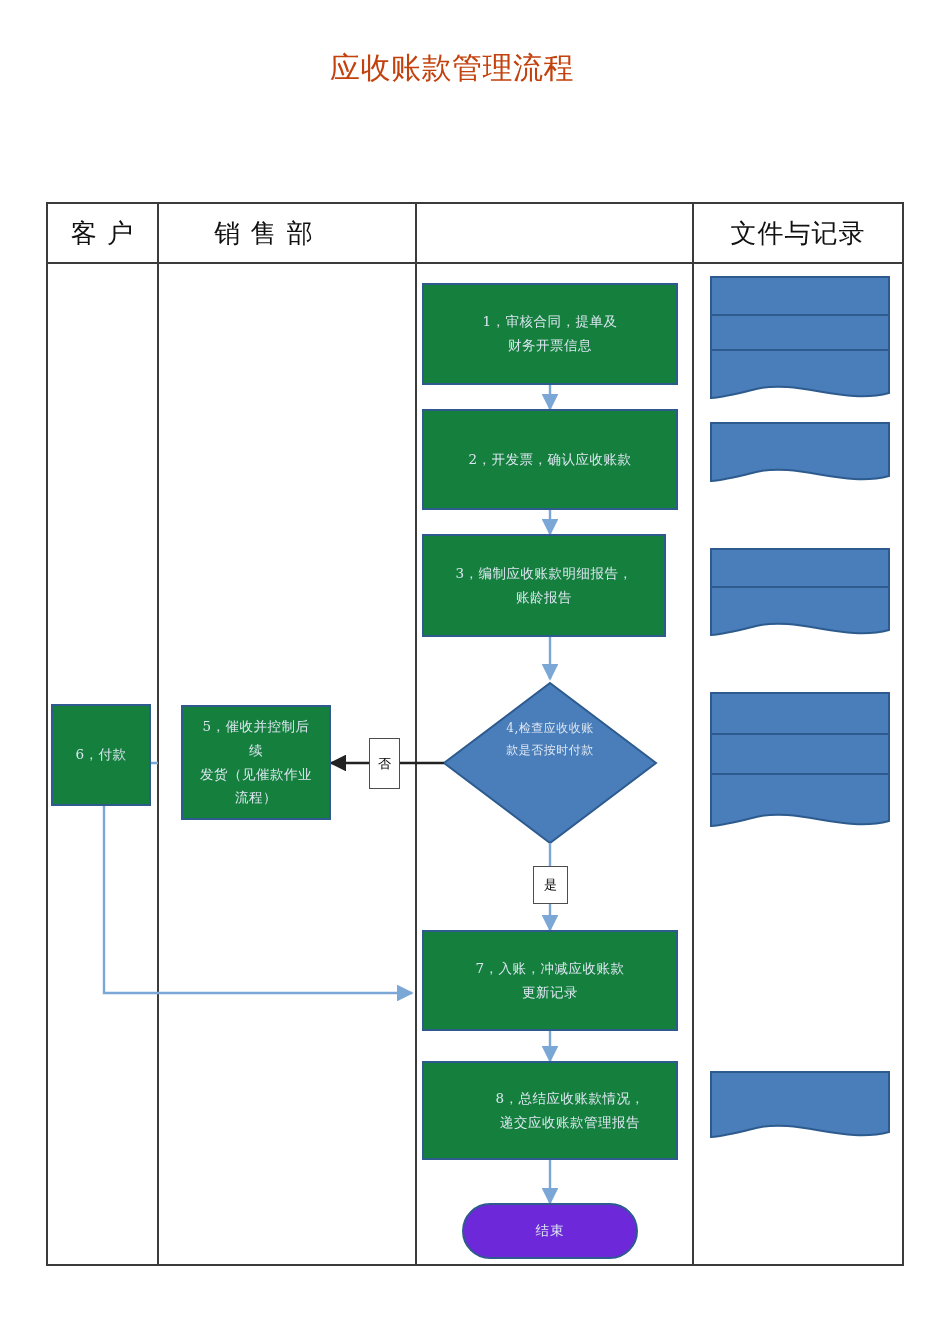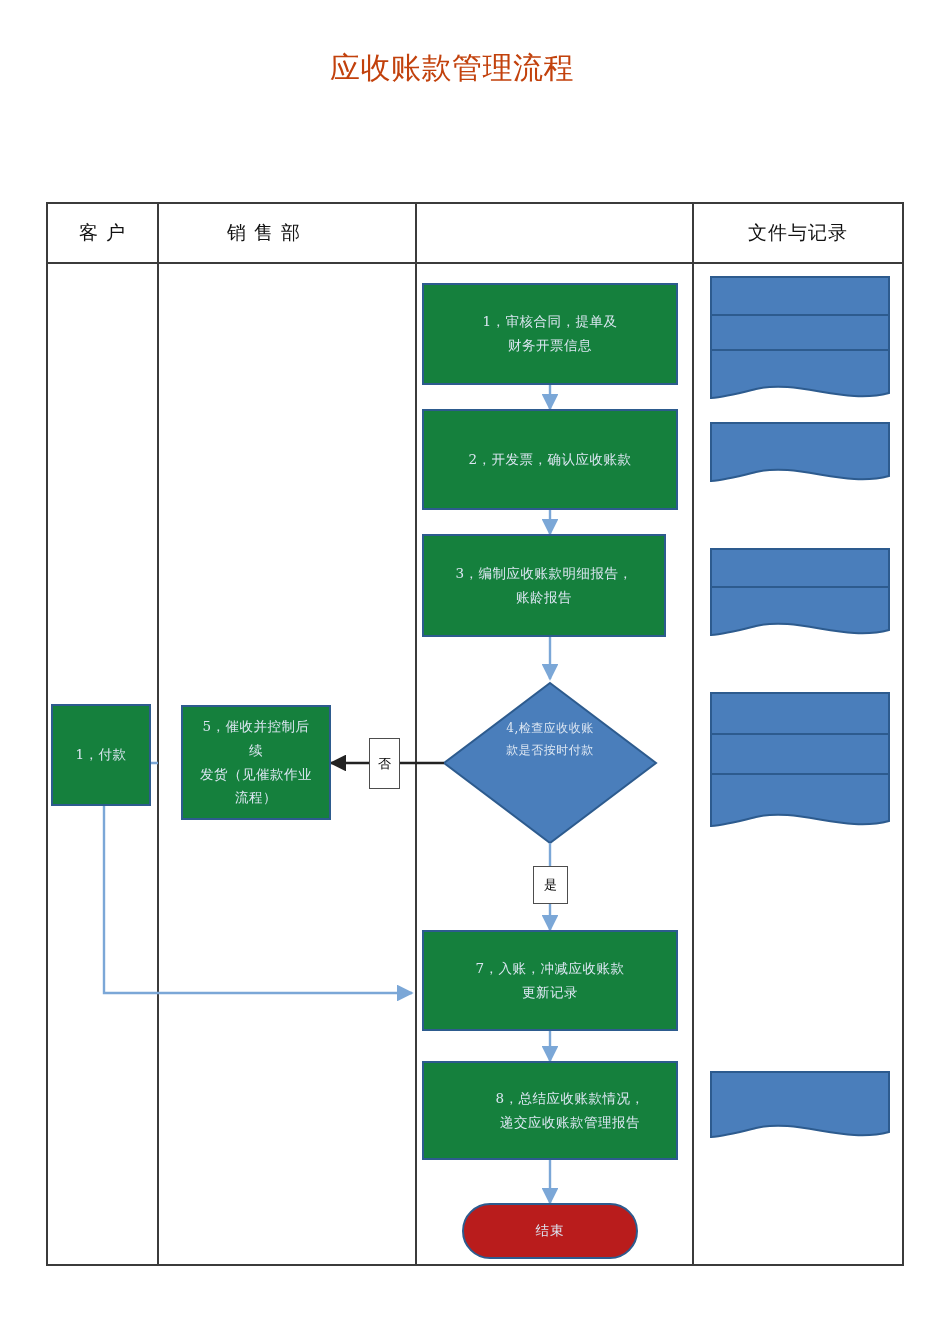--- a/index.html
+++ b/index.html
@@ -18,39 +18,39 @@
   .node{position:absolute;box-sizing:border-box;}
   .proc{
     background:#15803d;border:2px solid #2d5b8e;
     color:#dce6f2;display:flex;align-items:center;justify-content:center;
     text-align:center;font-size:13.5px;line-height:1.75;
     font-family:"DejaVu Serif","Liberation Serif",serif;
     letter-spacing:0.5px;
   }
   .proc span{display:block;padding:0 8px;}
   .term{
-    background:#b91c1c;border:2px solid #2d5b8e;border-radius:38px;
+    background:#6d28d9;border:2px solid #2d5b8e;border-radius:38px;
     color:#dce6f2;display:flex;align-items:center;justify-content:center;
     font-size:13.5px;font-family:"DejaVu Serif","Liberation Serif",serif;
     letter-spacing:1px;
   }
   .diamond-label{
     position:absolute;color:#dce6f2;text-align:center;
     font-size:12px;line-height:1.8;
     font-family:"DejaVu Serif","Liberation Serif",serif;
     letter-spacing:0.5px;pointer-events:none;
   }
   .doc-label{
     position:absolute;color:#dce6f2;text-align:center;
     font-size:13.5px;font-family:"DejaVu Serif","Liberation Serif",serif;
     letter-spacing:1px;pointer-events:none;width:100%;
   }
   .lane-head{
     position:absolute;display:flex;align-items:center;justify-content:center;
-    font-size:19px;font-family:"DejaVu Serif","Liberation Serif",serif;
+    font-size:26px;font-family:"DejaVu Serif","Liberation Serif",serif;
     color:#111;letter-spacing:1px;
   }
   .flagbox{
     position:absolute;background:#ffffff;border:1px solid #4d4d4d;
     display:flex;align-items:center;justify-content:center;
     font-size:13px;font-family:"DejaVu Serif","Liberation Serif",serif;color:#000;
   }
 </style>
 </head>
 <body>
@@ -146,21 +146,21 @@
   <div class="node proc" style="left:181px;top:705px;width:150px;height:115px;">
     <span>
       <span>5，催收并控制后续</span>
       <span>发货（见催款作业</span>
       <span>流程）</span>
     </span>
   </div>
 
   <div class="node proc" style="left:51px;top:704px;width:100px;height:102px;">
     <span>
-      <span>1，付款</span>
+      <span>6，付款</span>
     </span>
   </div>
 
   <div class="node proc" style="left:422px;top:930px;width:256px;height:101px;">
     <span>
       <span>7，入账，冲减应收账款</span>
       <span>更新记录</span>
     </span>
   </div>
 

